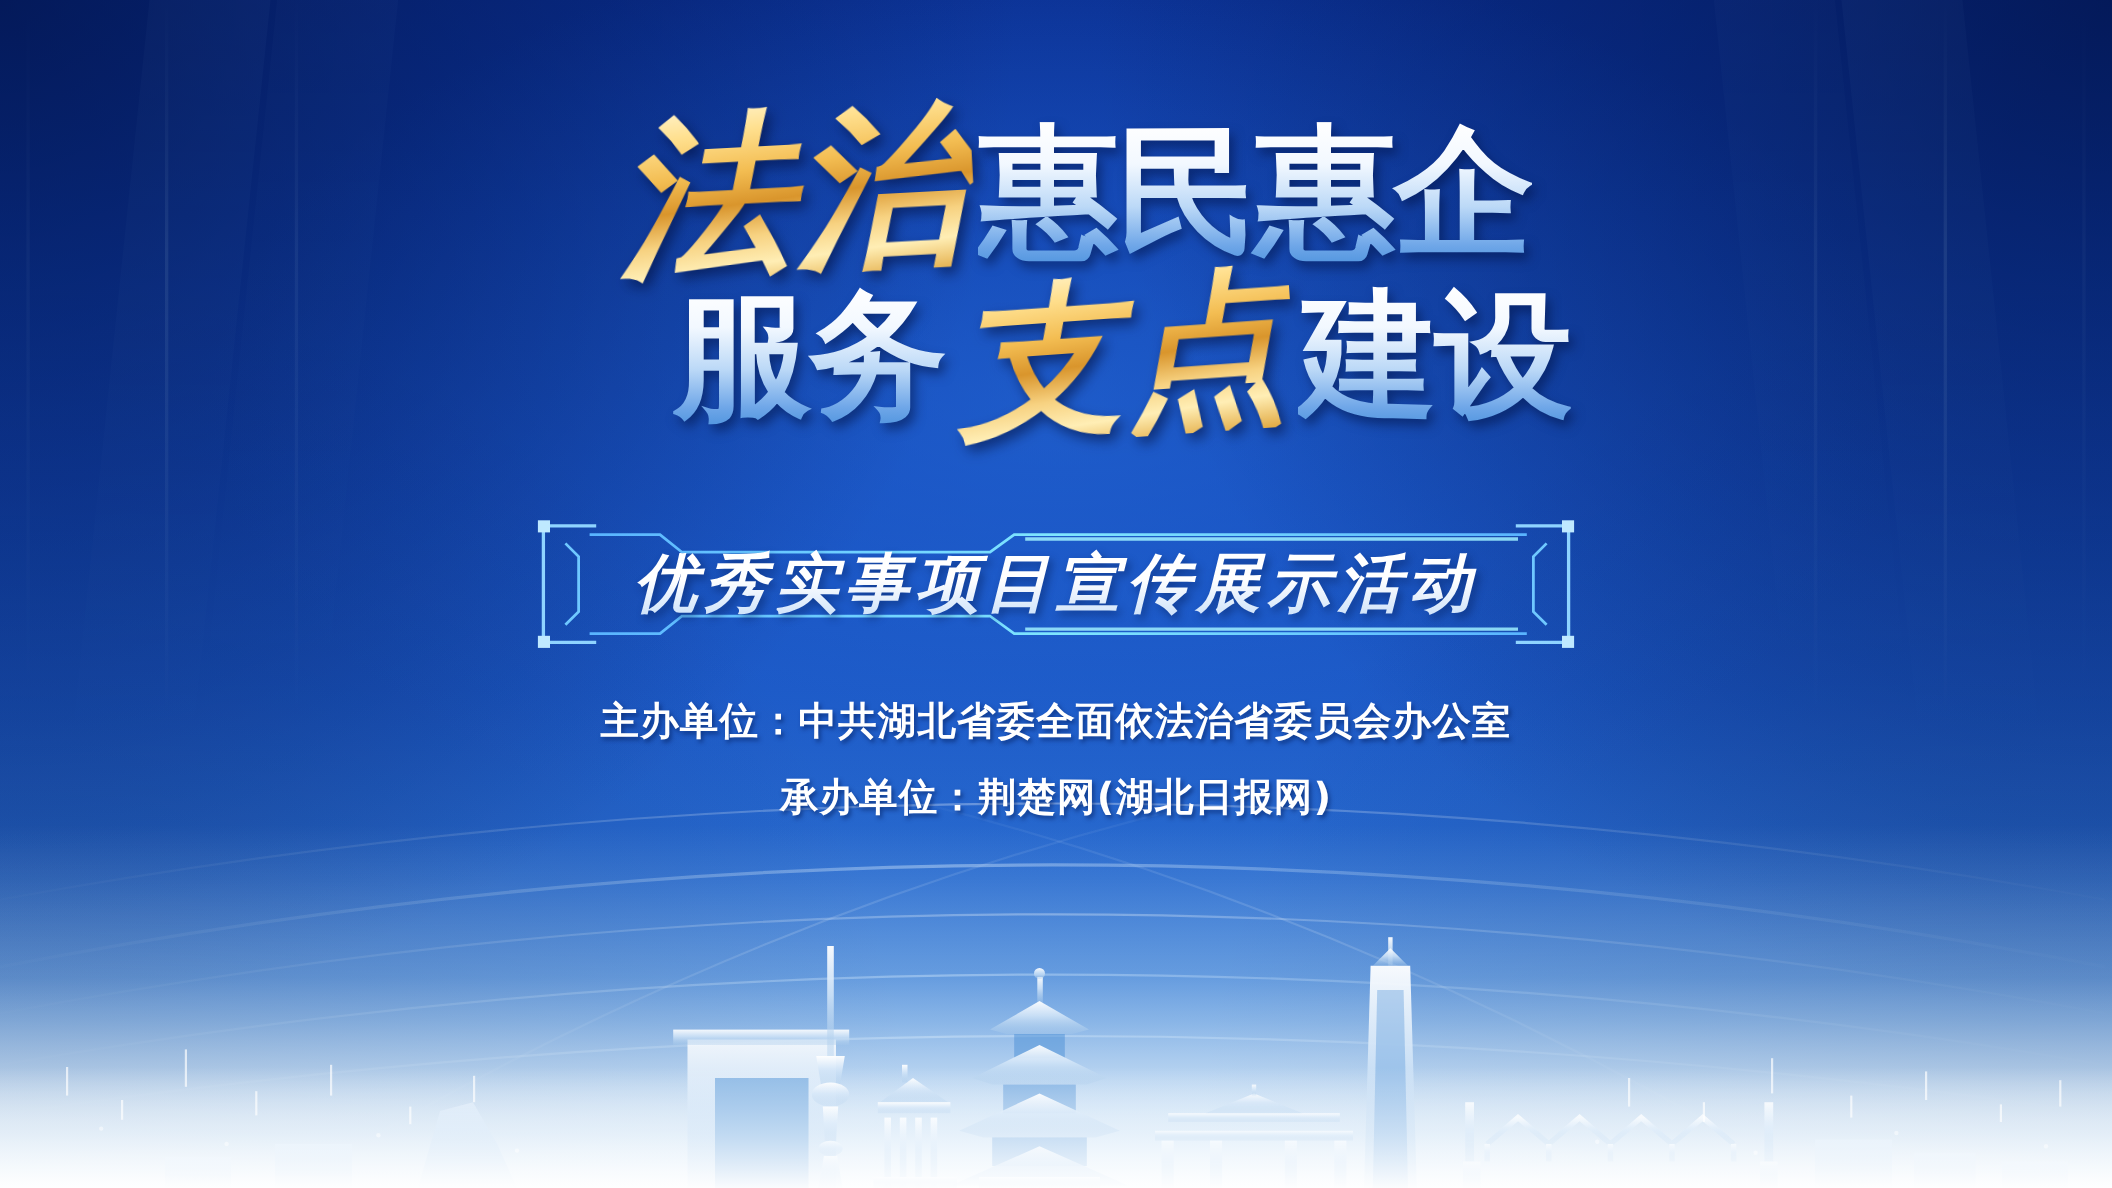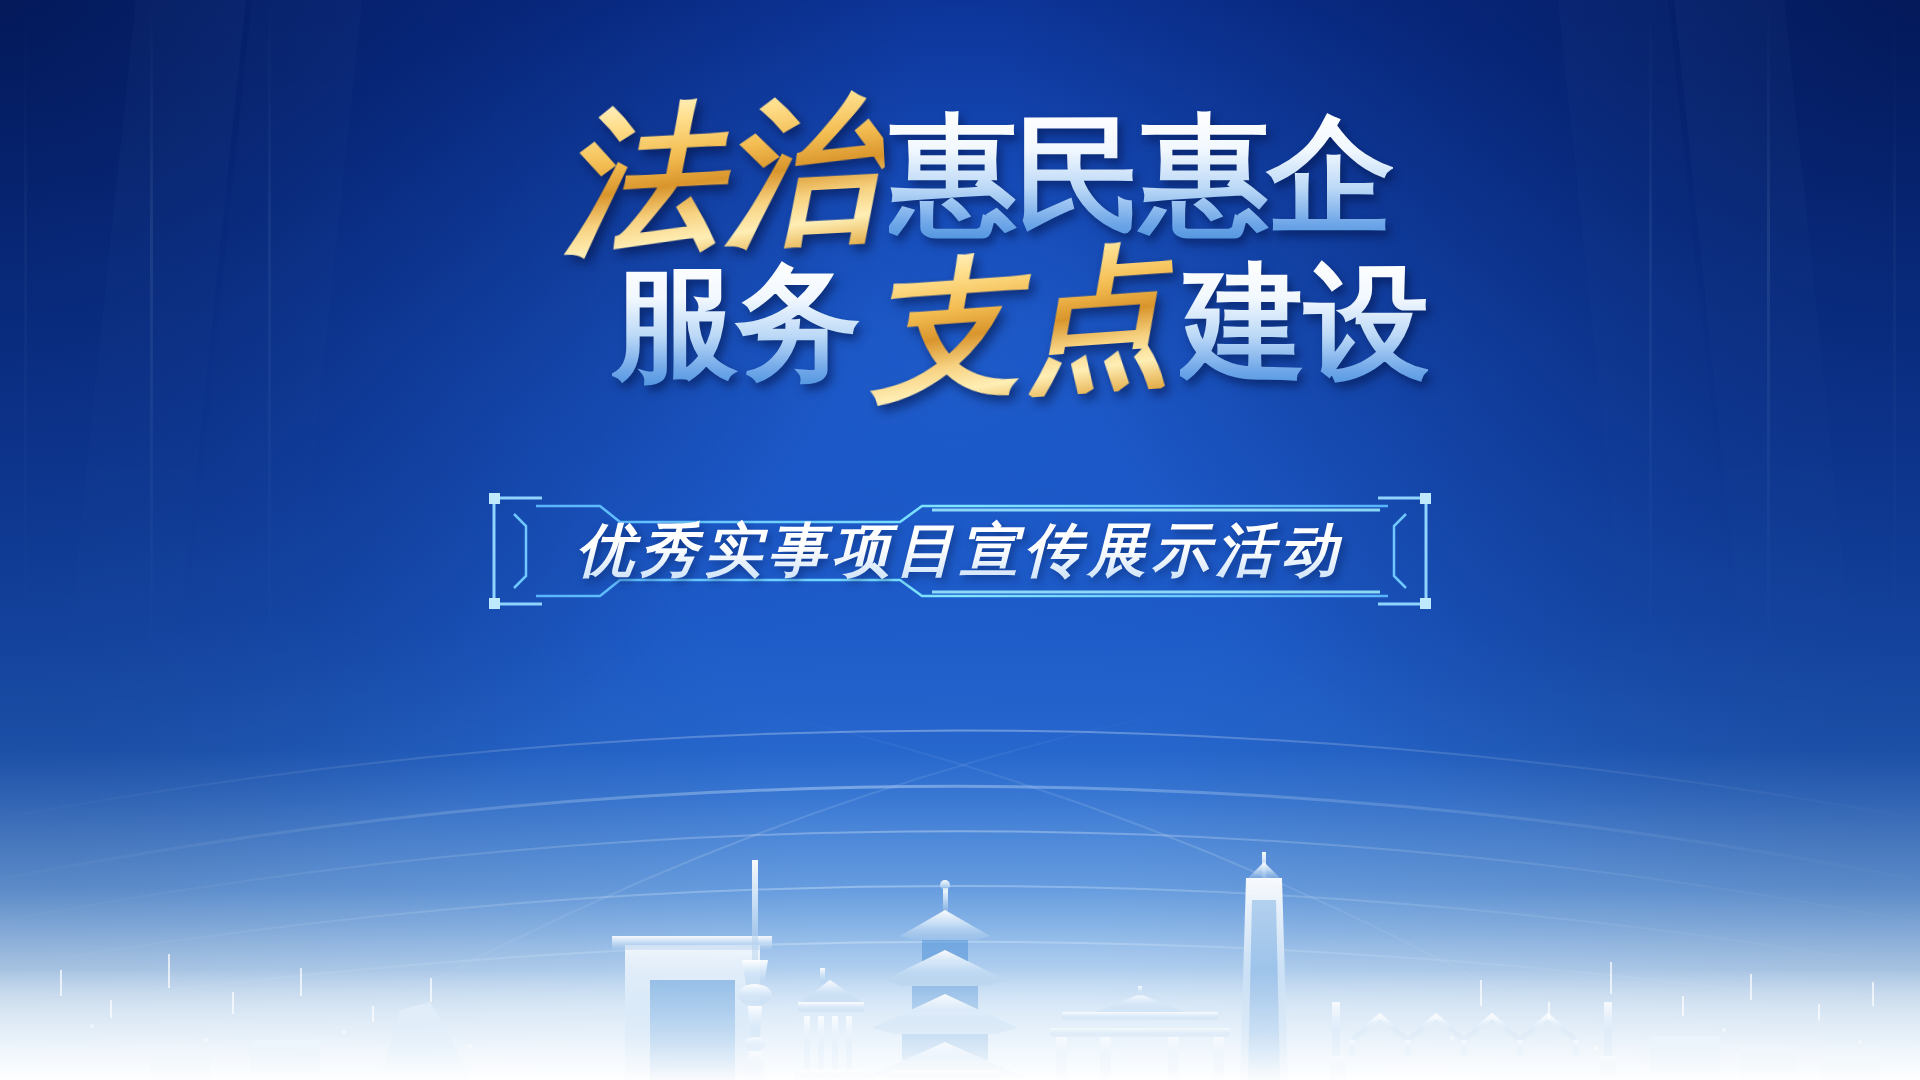--- a/index.html
+++ b/index.html
@@ -75,21 +75,21 @@
     -webkit-background-clip:text;background-clip:text;color:transparent;
     -webkit-text-fill-color:transparent;
     filter:drop-shadow(4px 6px 5px rgba(0,14,60,.5));
     letter-spacing:-2px;
   }
   .blue-b{font-size:126px;}
 
   
   .frame{
     position:absolute;left:50%;transform:translateX(-50%);
-    top:492px;width:960px;height:118px;text-align:center;
+    top:472px;width:960px;height:118px;text-align:center;
   }
   .frame svg{position:absolute;inset:0;}
   .subtitle{
     position:absolute;inset:0;display:flex;align-items:center;justify-content:center;
     font-family:"DejaVu Sans","Liberation Sans",sans-serif;
     font-size:58px;font-weight:700;font-style:italic;letter-spacing:6px;
     background:linear-gradient(180deg,#ffffff 0%,#ffffff 46%,#cfe3fa 74%,#9cc3f0 100%);
     -webkit-background-clip:text;background-clip:text;color:transparent;
     -webkit-text-fill-color:transparent;
     filter:drop-shadow(3px 4px 4px rgba(0,20,70,.45));
@@ -200,20 +200,22 @@
       <path d="M56 14 L120 14 L140 30 L420 30 L442 14 L908 14" stroke="url(#fg)" stroke-width="2.5" fill="none"></path>
       <path d="M452 18 L900 18" stroke="#9ff0ff" stroke-width="3" fill="none" opacity=".85"></path>
 
       <path d="M56 104 L120 104 L140 88 L420 88 L442 104 L908 104" stroke="url(#fg)" stroke-width="2.5" fill="none"></path>
       <path d="M452 100 L900 100" stroke="#9ff0ff" stroke-width="3" fill="none" opacity=".85"></path>
     </svg>
     <div class="subtitle">优秀实事项目宣传展示活动</div>
   </div>
 
   <div class="credits">
+    <div class="credit">主办单位：中共湖北省委全面依法治省委员会办公室</div>
+    <div class="credit">承办单位：荆楚网(湖北日报网)</div>
   </div>
 
   <div class="ground"></div>
 
   <div class="skyline">
     <svg viewBox="0 0 1920 340" preserveAspectRatio="none">
       <defs>
         <linearGradient id="bld" x1="0" y1="0" x2="0" y2="1">
           <stop offset="0%" stop-color="#ffffff" stop-opacity=".95"></stop>
           <stop offset="45%" stop-color="#cfe3f7" stop-opacity=".9"></stop>

